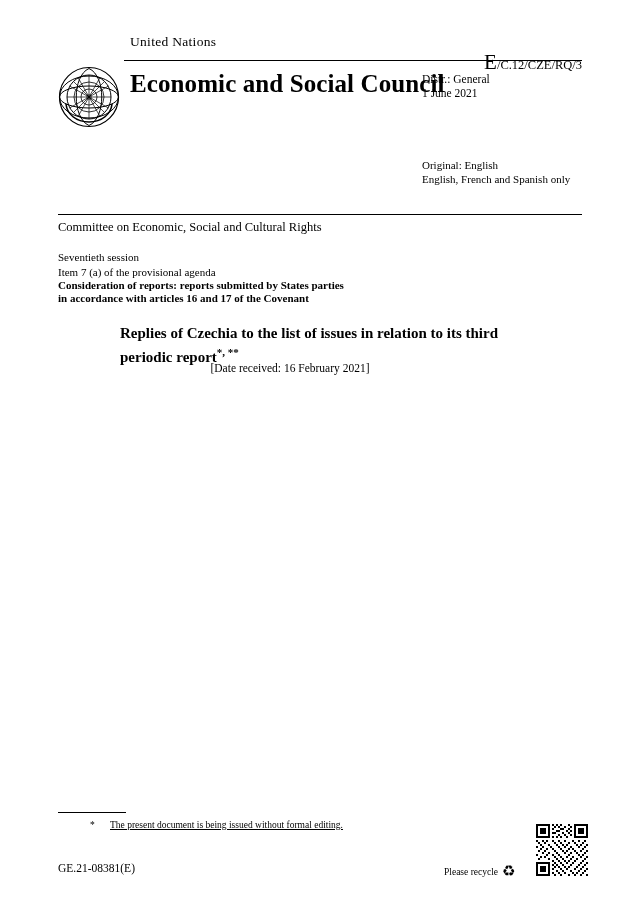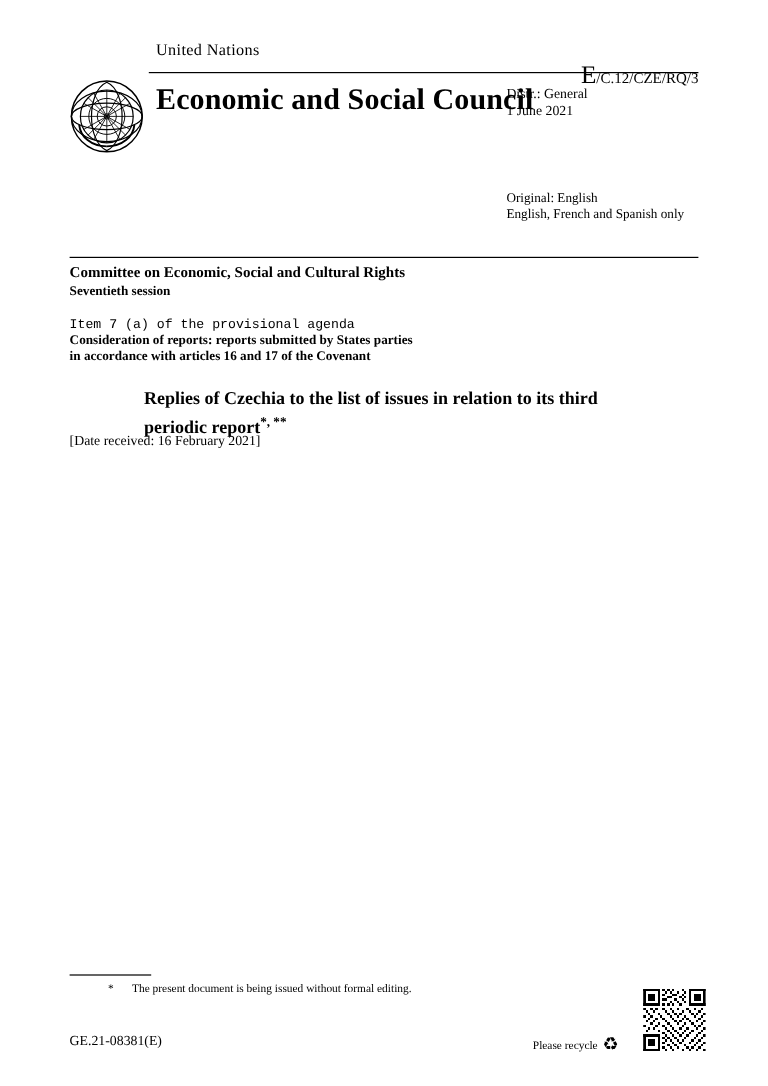--- a/index.html
+++ b/index.html
@@ -100,36 +100,35 @@
   }
   .session-block {
     position: absolute;
     left: 58px;
     top: 220px;
     width: 460px;
     font-family: "Liberation Serif", serif;
   }
   .committee {
     font-size: 12.5px;
-    font-weight: bold;
-    margin-bottom: 2px;
+    font-weight: normal;
+    margin-bottom: 16px;
   }
   .session {
     font-size: 11px;
-    font-weight: bold;
-    margin-bottom: 16px;
+    font-weight: normal;
+    margin-bottom: 3px;
   }
   .sess-dates {
     font-size: 11px;
     margin-bottom: 1px;
   }
   .agenda-item {
     font-size: 11px;
     margin-bottom: 1px;
-    font-family: Liberation Mono, monospace;
   }
   .consideration {
     font-size: 11px;
     font-weight: bold;
     line-height: 13px;
   }
 
   .main-title {
     position: absolute;
     left: 120px;
@@ -143,21 +142,21 @@
   .main-title .stars {
     font-size: 11px;
     vertical-align: super;
   }
 
   .date-received {
     position: absolute;
     left: 58px;
     top: 362px;
     width: 464px;
-    text-align: left;
+    text-align: center;
     font-size: 11.5px;
     font-family: "Liberation Serif", serif;
   }
 
   
   .fn-rule {
     position: absolute;
     left: 58px;
     top: 812px;
     width: 68px;
@@ -165,21 +164,21 @@
   }
   .footnotes {
     position: absolute;
     left: 90px;
     top: 818px;
     width: 440px;
     font-size: 9.5px;
     line-height: 14px;
     font-family: "Liberation Serif", serif;
   }
-  .fn-row { display: block; }
+  .fn-row { display: block; text-decoration: underline; }
   .fn-mark {
     display: inline-block;
     width: 20px;
   }
 
   
   .doc-code {
     position: absolute;
     left: 58px;
     top: 862px;

